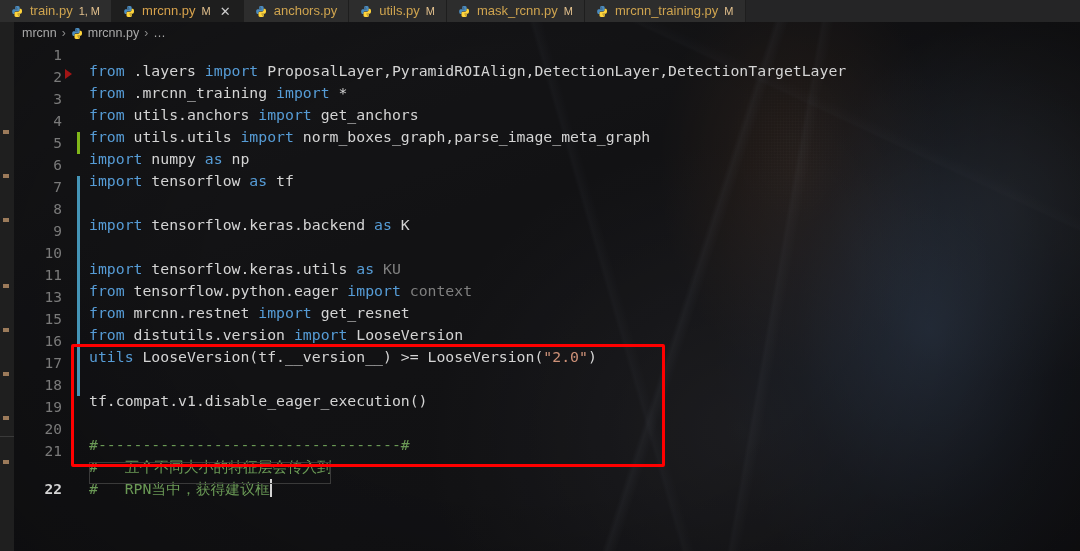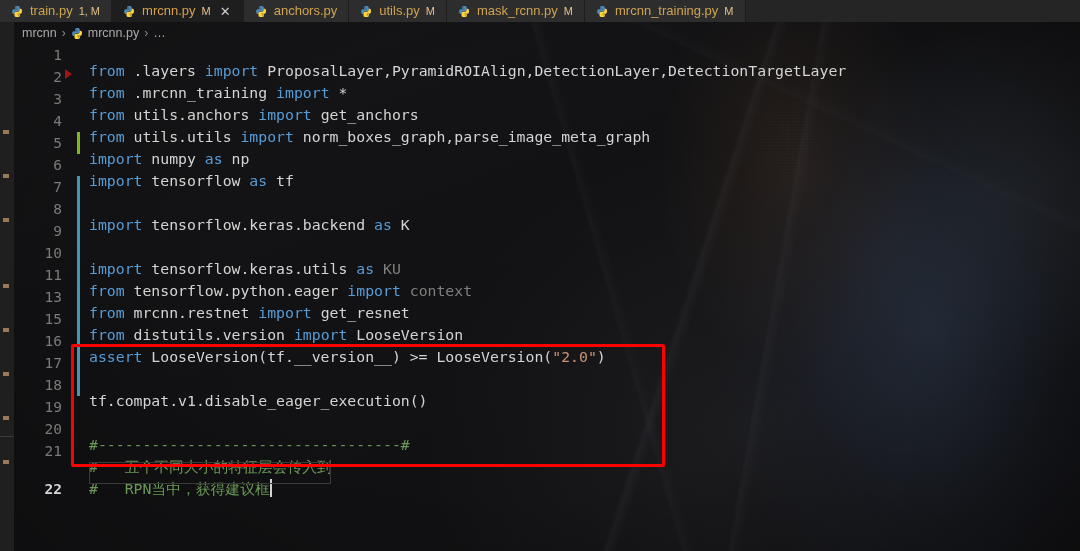--- a/index.html
+++ b/index.html
@@ -369,21 +369,21 @@
         <div class="row"><span class="ln">4</span><span class="code"><span class="t-kw">from</span><span class="t-plain"> utils.utils </span><span class="t-kw">import</span><span class="t-plain"> norm_boxes_graph,parse_image_meta_graph</span></span></div>
         <div class="row"><span class="ln">5</span><span class="git-bar git-add"></span><span class="code"><span class="t-kw">import</span><span class="t-plain"> numpy </span><span class="t-kw">as</span><span class="t-plain"> np</span></span></div>
         <div class="row"><span class="ln">6</span><span class="code"><span class="t-kw">import</span><span class="t-plain"> tensorflow </span><span class="t-kw">as</span><span class="t-plain"> tf</span></span></div>
         <div class="row"><span class="ln">7</span><span class="git-bar git-mod"></span></div>
         <div class="row"><span class="ln">8</span><span class="git-bar git-mod"></span><span class="code"><span class="t-kw">import</span><span class="t-plain"> tensorflow.keras.backend </span><span class="t-kw">as</span><span class="t-plain"> K</span></span></div>
         <div class="row"><span class="ln">9</span><span class="git-bar git-mod"></span></div>
         <div class="row"><span class="ln">10</span><span class="git-bar git-mod"></span><span class="code"><span class="t-kw">import</span><span class="t-plain"> tensorflow.keras.utils </span><span class="t-kw">as</span><span class="t-plain"> </span><span class="t-dim">KU</span></span></div>
         <div class="row"><span class="ln">11</span><span class="git-bar git-mod"></span><span class="code"><span class="t-kw">from</span><span class="t-plain"> tensorflow.python.eager </span><span class="t-kw">import</span><span class="t-plain"> </span><span class="t-dim">context</span></span></div>
         <div class="row"><span class="ln">13</span><span class="git-bar git-mod"></span><span class="code"><span class="t-kw">from</span><span class="t-plain"> mrcnn.restnet </span><span class="t-kw">import</span><span class="t-plain"> get_resnet</span></span></div>
         <div class="row"><span class="ln">15</span><span class="git-bar git-mod"></span><span class="code"><span class="t-kw">from</span><span class="t-plain"> distutils.version </span><span class="t-kw">import</span><span class="t-plain"> LooseVersion</span></span></div>
-        <div class="row"><span class="ln">16</span><span class="git-bar git-mod"></span><span class="code"><span class="t-kw">assert</span><span class="t-plain"> LooseVersion(tf.__version__) &gt;= LooseVersion(</span><span class="t-str">"2.0"</span><span class="t-plain">)</span></span></div>
+        <div class="row"><span class="ln">16</span><span class="git-bar git-mod"></span><span class="code"><span class="t-kw">utils</span><span class="t-plain"> LooseVersion(tf.__version__) &gt;= LooseVersion(</span><span class="t-str">"2.0"</span><span class="t-plain">)</span></span></div>
         <div class="row"><span class="ln">17</span><span class="git-bar git-mod"></span><span class="code"></span></div>
         <div class="row"><span class="ln">18</span><span class="git-bar git-mod"></span><span class="code"><span class="t-plain">tf.compat.v1.disable_eager_execution()</span></span></div>
         <div class="row"><span class="ln">19</span><span class="code"></span></div>
         <div class="row"><span class="ln">20</span><span class="code"><span class="t-cmt">#----------------------------------#</span></span></div>
         <div class="row"><span class="ln">21</span><span class="code"><span class="t-cmt">#   五个不同大小的特征层会传入到</span></span></div>
         <div class="row current"><span class="ln">22</span><span class="code"><span class="t-cmt">#   RPN当中，获得建议框</span><span class="caret"></span></span><span class="line-highlight" style="width: 242px;"></span></div>
       </div>
   </div>
 
   <div id="annotation-box"></div>

